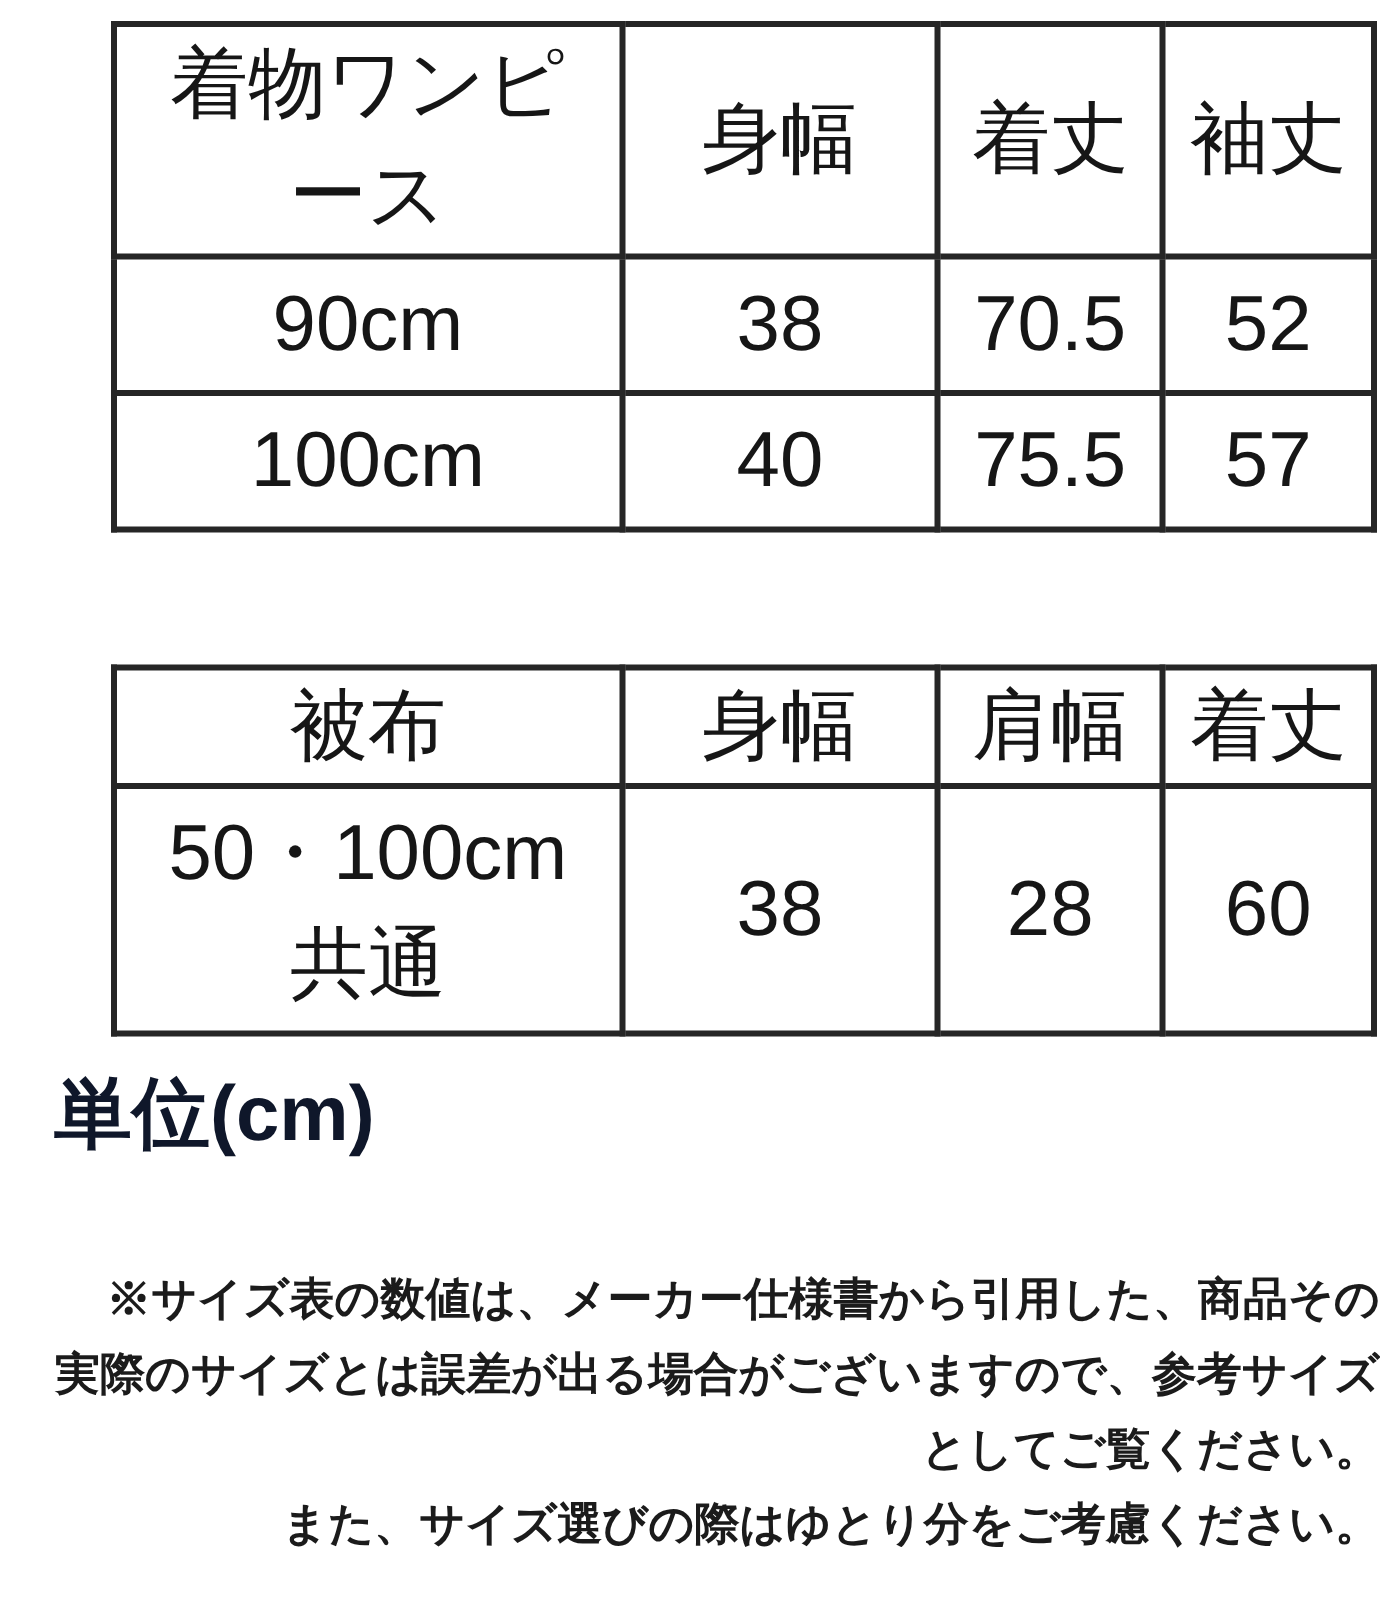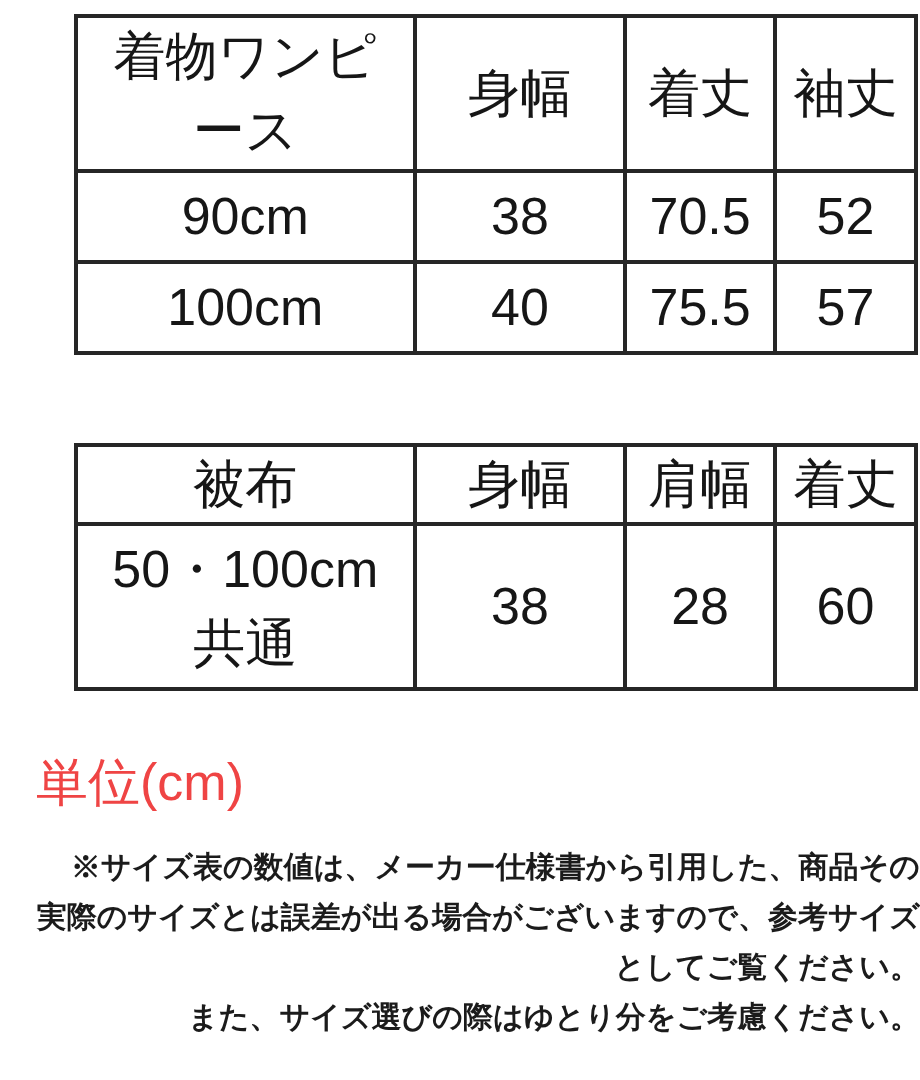--- a/index.html
+++ b/index.html
@@ -44,23 +44,22 @@
   col.c1 { width: 40.3%; }
   col.c2 { width: 25.1%; }
   col.c3 { width: 17.8%; }
   col.c4 { width: 16.8%; }
   .multiline { white-space: pre-line; }
   .unit-label {
     position: absolute;
     left: 36px;
     top: 708px;
     font-size: 52px;
-    font-weight: 400;
-    color: #ef4444;
-    margin-top: 40px;
+    font-weight: 700;
+    color: #0f172a;
   }
   .notes {
     position: absolute;
     left: 35px;
     top: 842px;
     width: 885px;
     font-size: 30px;
     font-weight: 600;
     line-height: 50px;
     color: #1b1b1b;

